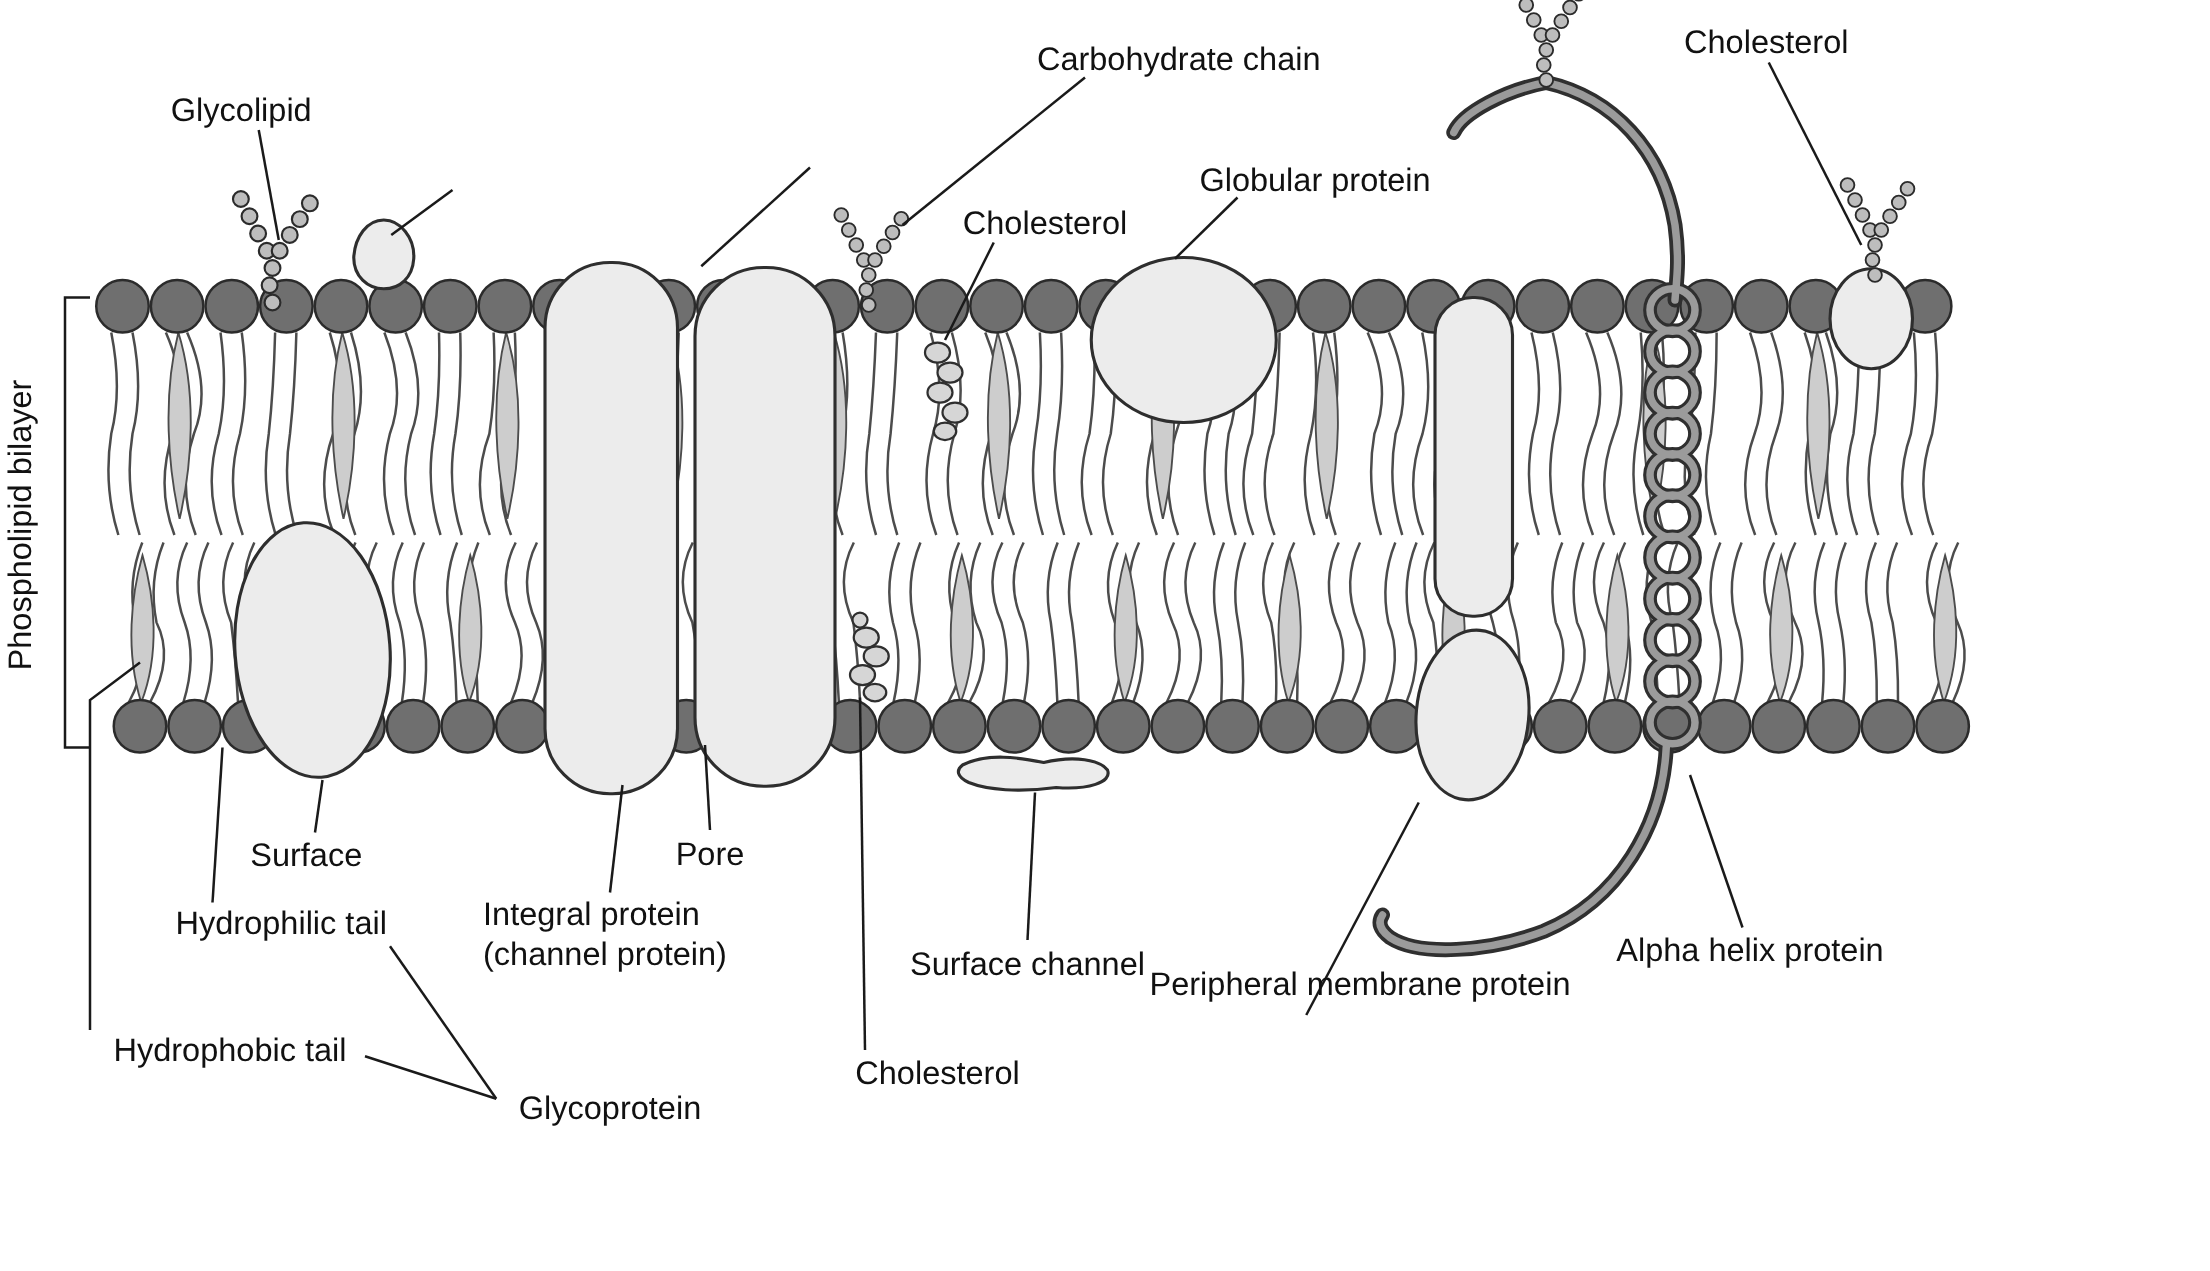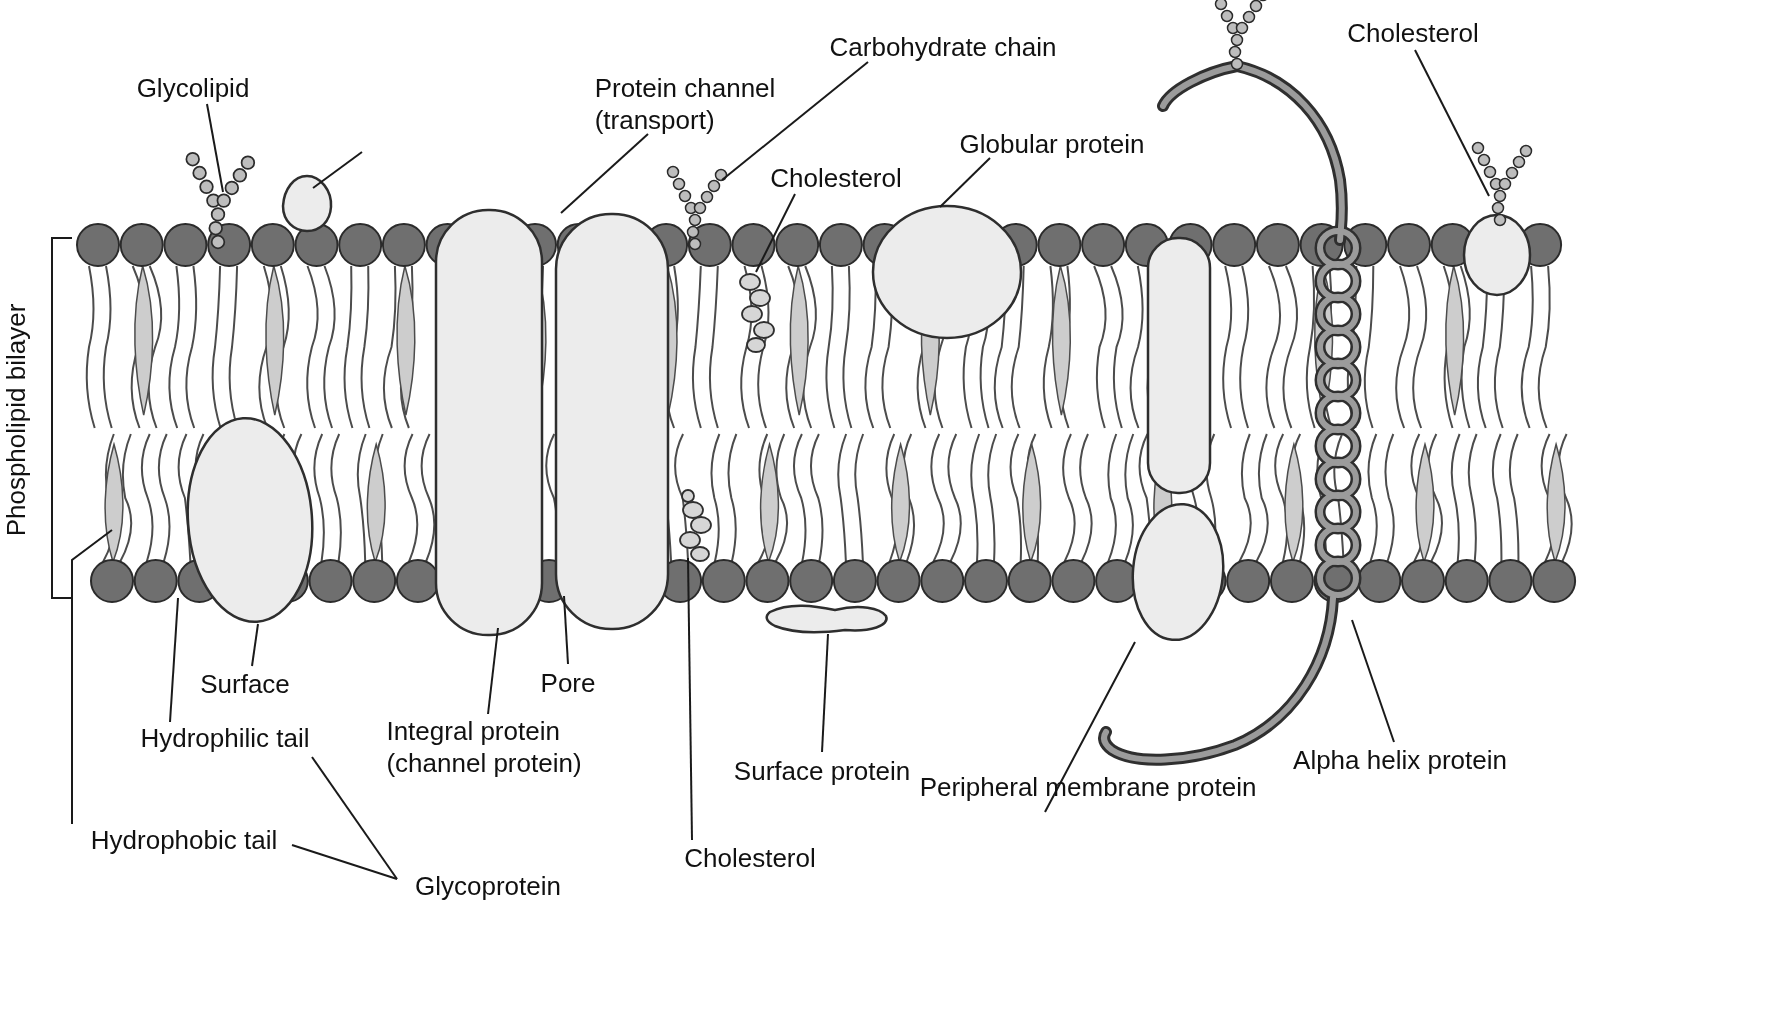--- a/index.html
+++ b/index.html
@@ -385,40 +385,36 @@
       <path d="M72,824 L72,560 L112,530"></path>
       <line x1="312" y1="757" x2="397" y2="879"></line>
       <line x1="292" y1="845" x2="397" y2="879"></line>
       <path d="M72,238 L52,238 L52,598 L72,598"></path>
     </g>
   </svg>
 
   <div class="lbl" style="left:193px;top:73px">Glycolipid</div>
 
 
-  <div class="lbl" style="left:685px;top:73px">
-    <div>Protein channel</div>
-    <div>(transport)</div>
-  </div>
 
   <div class="lbl" style="left:943px;top:32px">Carbohydrate chain</div>
   <div class="lbl" style="left:836px;top:163px">Cholesterol</div>
   <div class="lbl" style="left:1052px;top:129px">Globular protein</div>
   <div class="lbl" style="left:1413px;top:18px">Cholesterol</div>
 
   <div class="lbl-rot" style="left:16px;top:420px">Phospholipid bilayer</div>
 
   <div class="lbl" style="left:245px;top:669px">Surface</div>
   <div class="lbl" style="left:225px;top:723px">Hydrophilic tail</div>
 
   <div class="lbl" style="left:484px;top:716px">
     <div>Integral protein</div>
     <div>(channel protein)</div>
   </div>
 
   <div class="lbl" style="left:568px;top:668px">Pore</div>
-  <div class="lbl" style="left:822px;top:756px">Surface protein</div>
+  <div class="lbl" style="left:822px;top:756px">Surface channel</div>
   <div class="lbl" style="left:750px;top:843px">Cholesterol</div>
   <div class="lbl" style="left:1088px;top:772px">Peripheral membrane protein</div>
   <div class="lbl" style="left:1400px;top:745px">Alpha helix protein</div>
   <div class="lbl" style="left:184px;top:825px">Hydrophobic tail</div>
   <div class="lbl" style="left:488px;top:871px">Glycoprotein</div>
 </div>
 
 </body></html>

